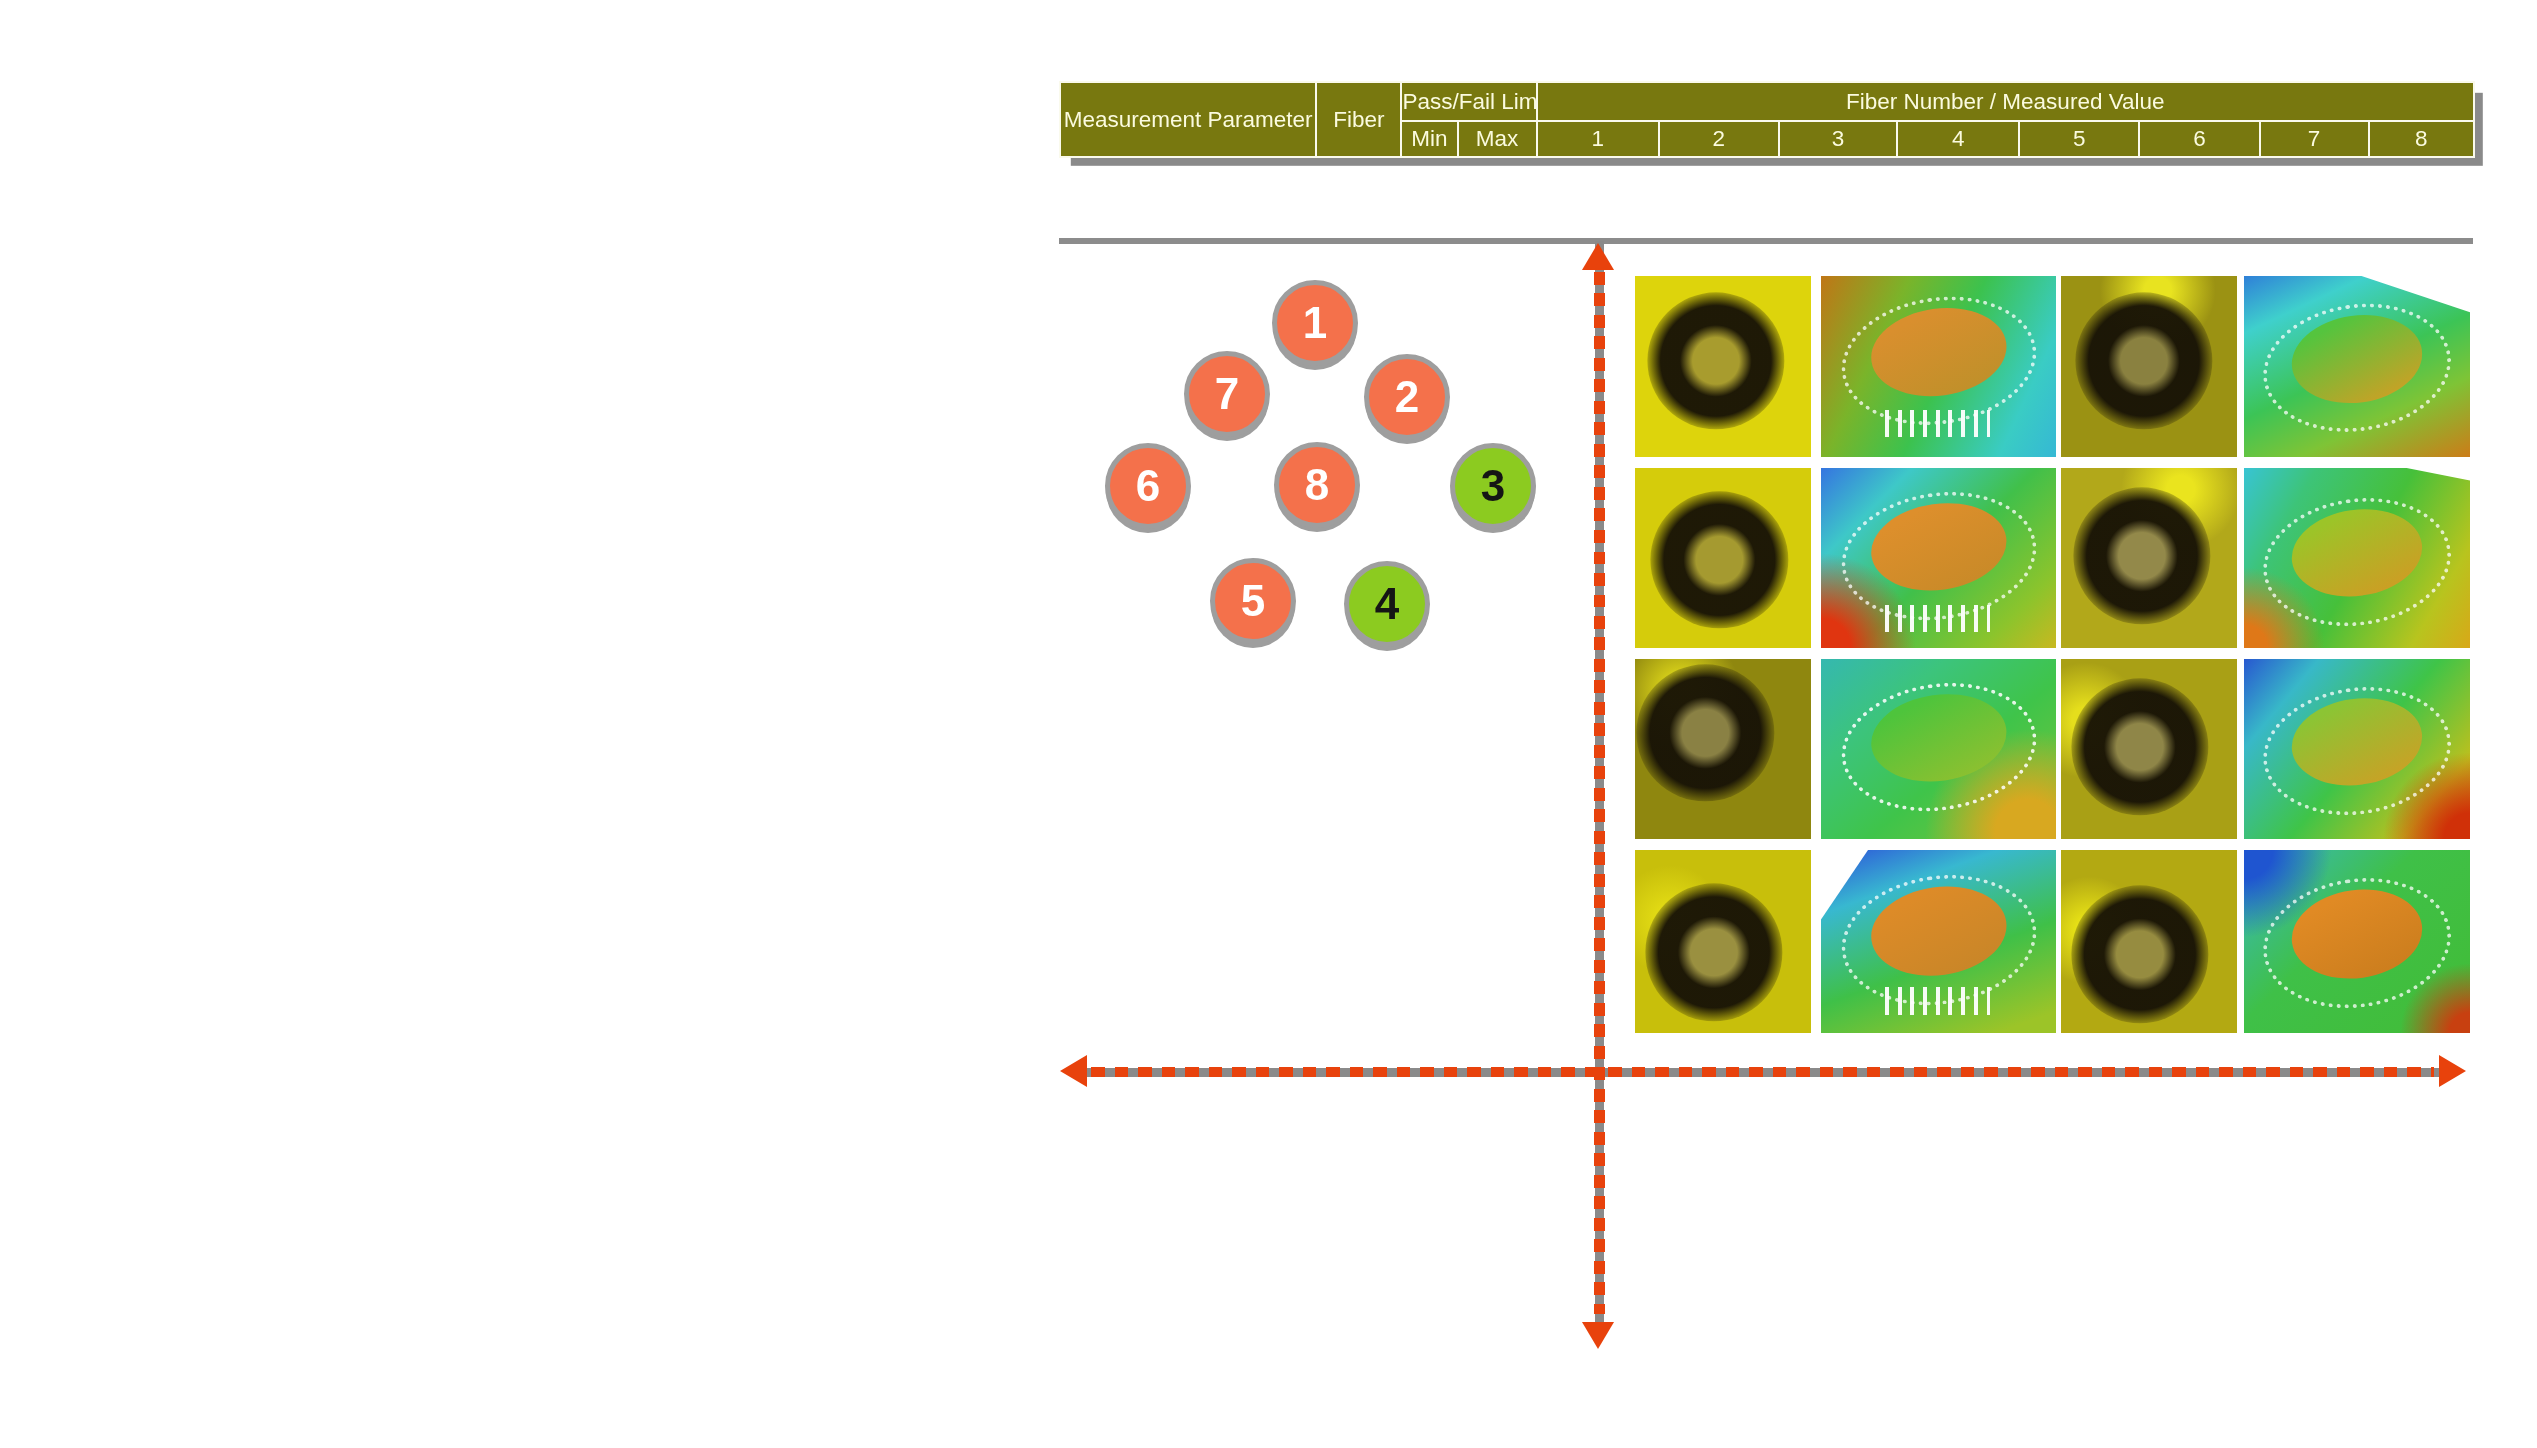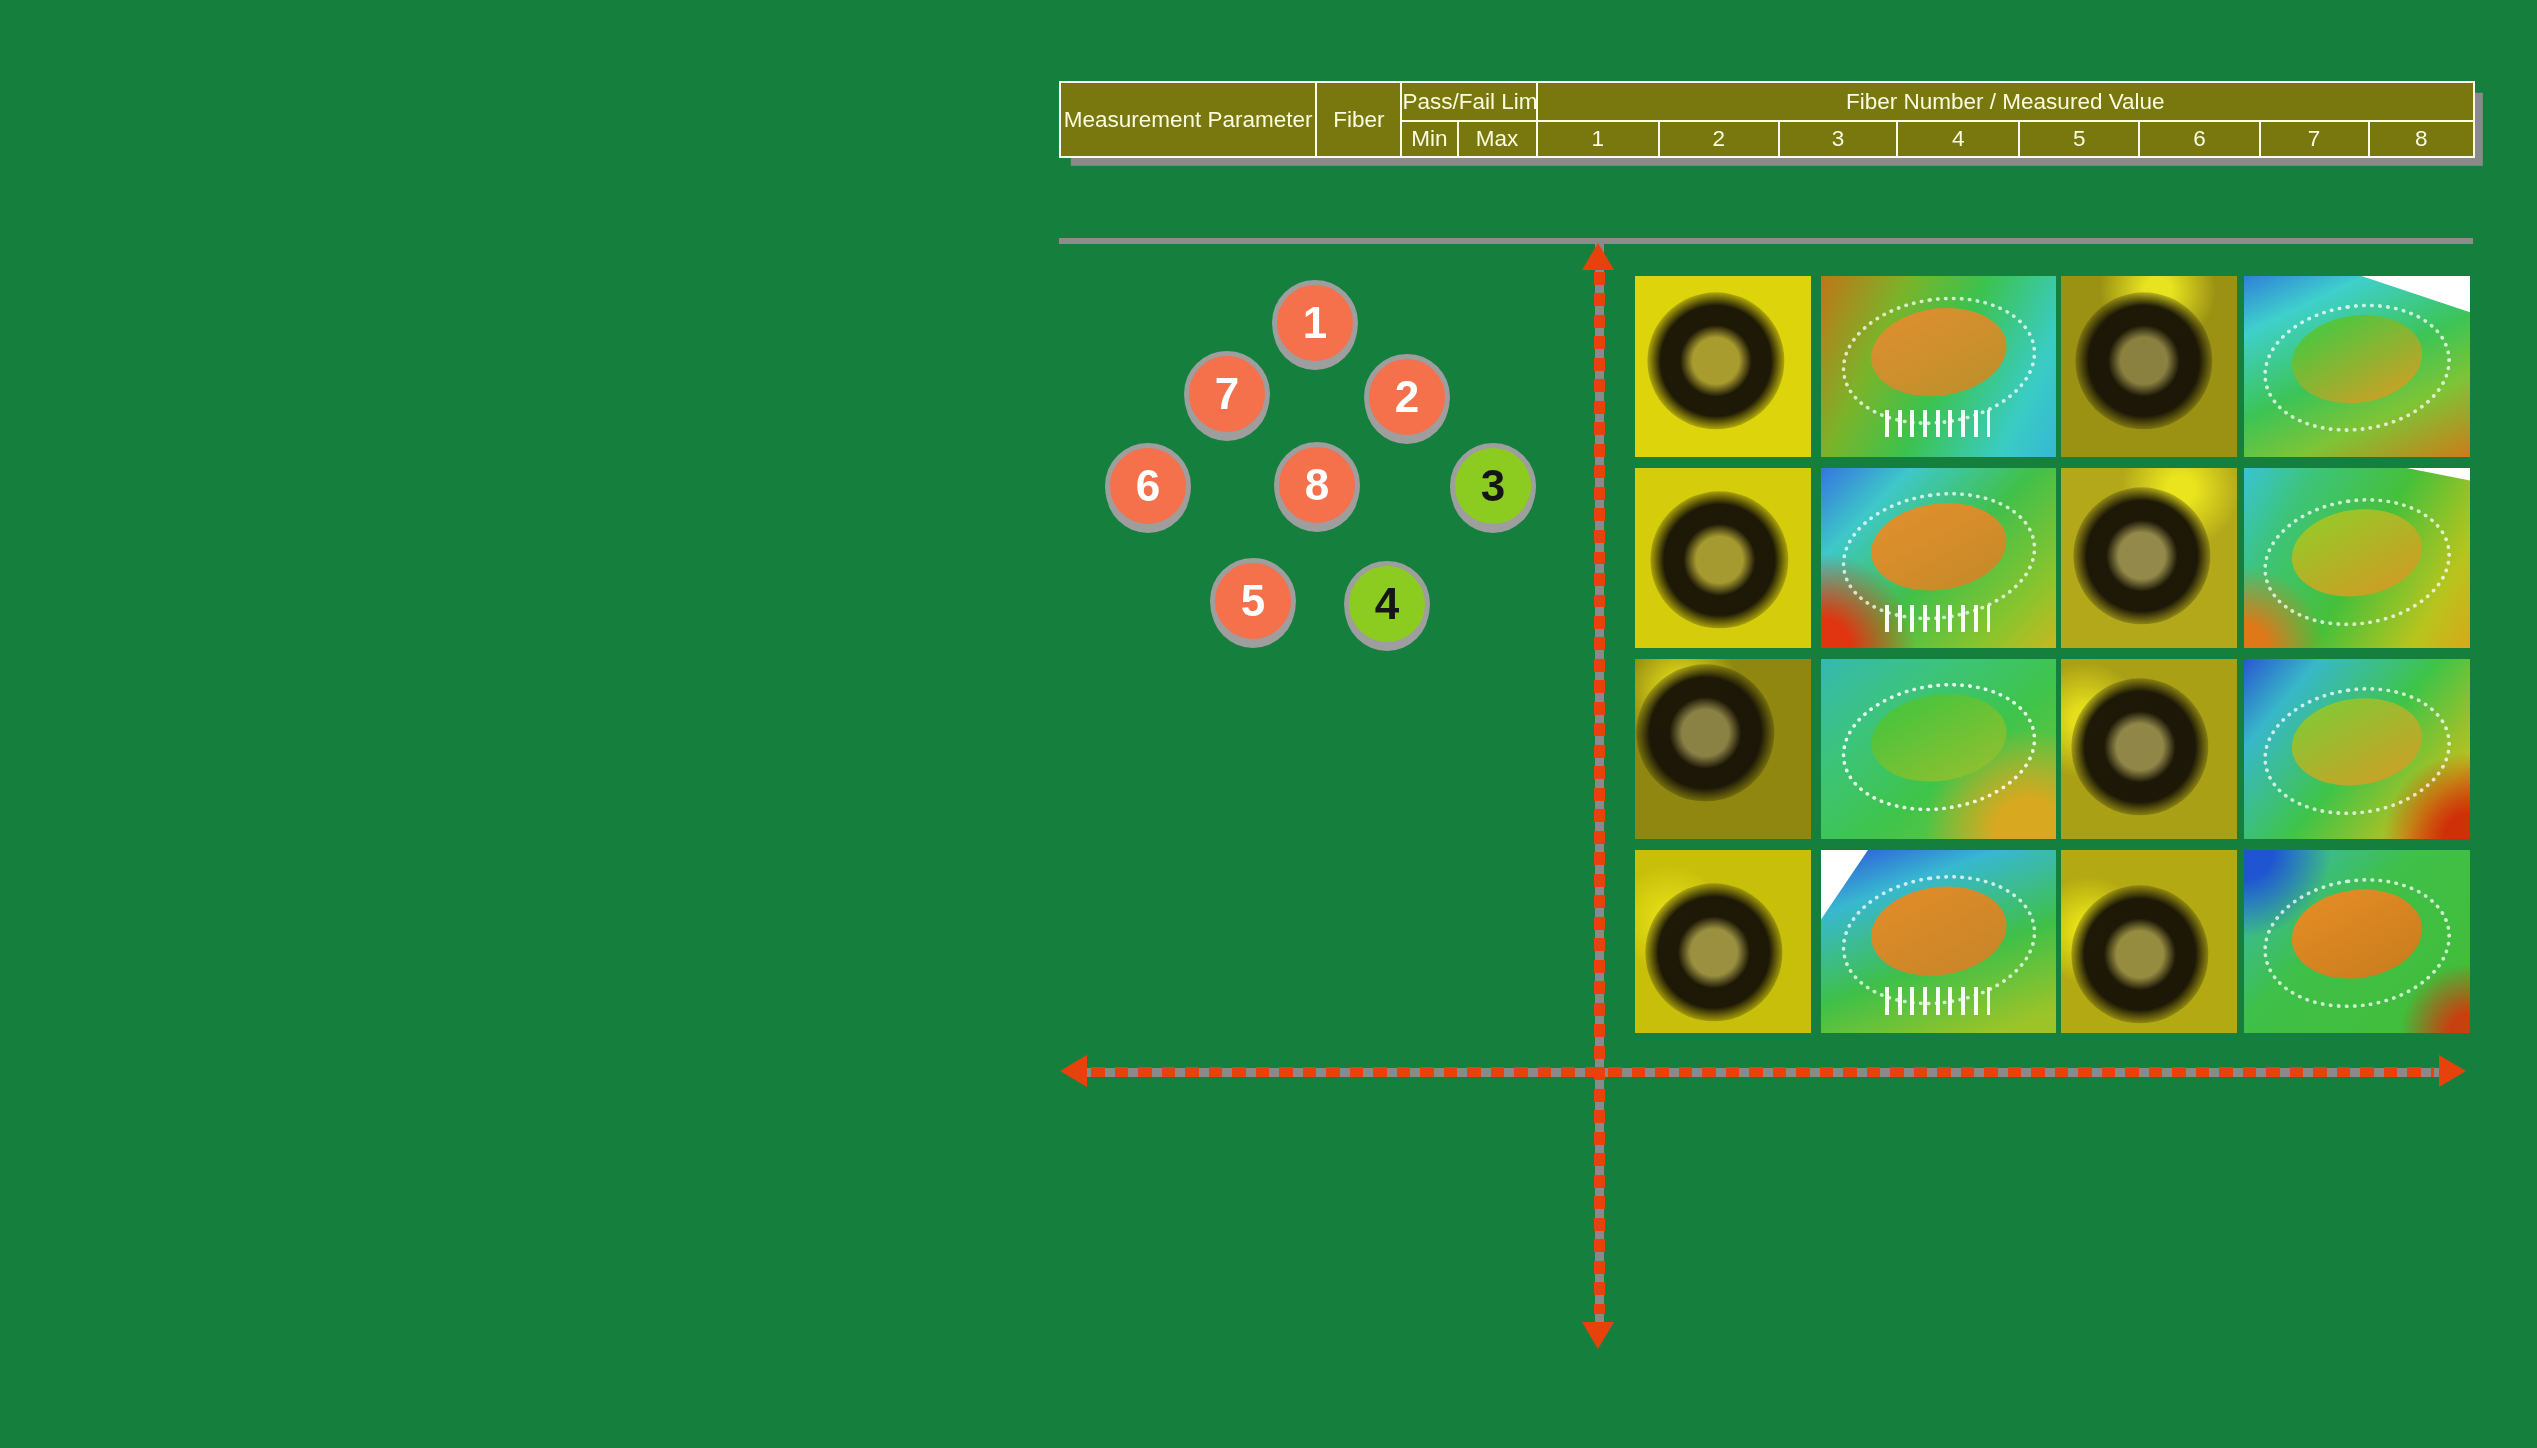--- a/index.html
+++ b/index.html
@@ -1,16 +1,16 @@
 <!DOCTYPE html>
 <html><head>
 <meta charset="utf-8">
 <style>
   html,body{margin:0;padding:0;background:#000;}
-  #stage{position:relative;width:2538px;height:1449px;background:#15803d;overflow:hidden;
+  #stage{position:relative;width:2538px;height:1449px;background:#ffffff;overflow:hidden;
          font-family:"Liberation Sans",sans-serif;}
 
   
   #results-table{position:absolute;left:1059px;top:81px;width:1416px;border-collapse:collapse;
     table-layout:fixed;box-shadow:9.8px 9.8px 0 -2px #8a8a8a;}
   #results-table th,#results-table td{border:2px solid #fafaec;background:#78780f;color:#fbfbdf;
     font-weight:400;font-size:22.5px;text-align:center;padding:0;white-space:nowrap;overflow:hidden;}
   #results-table tr.r1 th{height:37px;}
   #results-table tr.r2 td{height:34px;}
 

